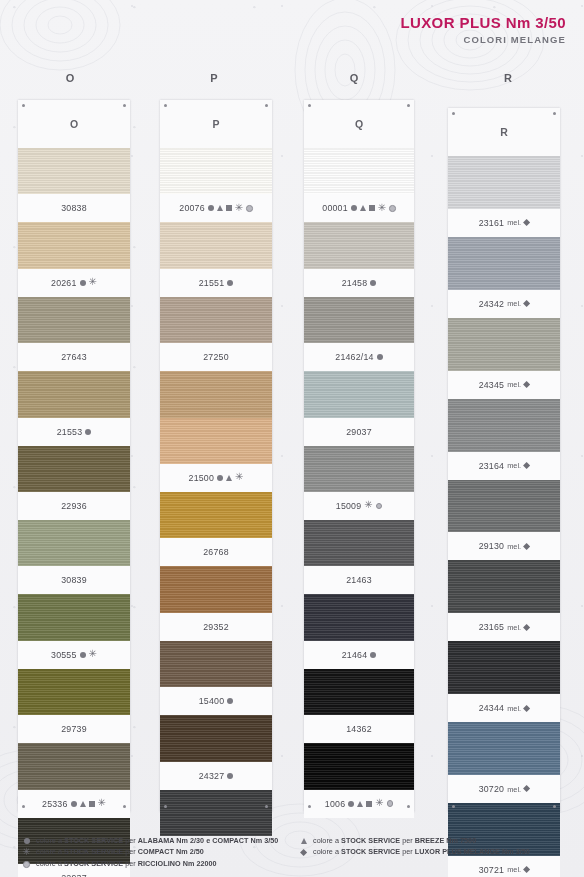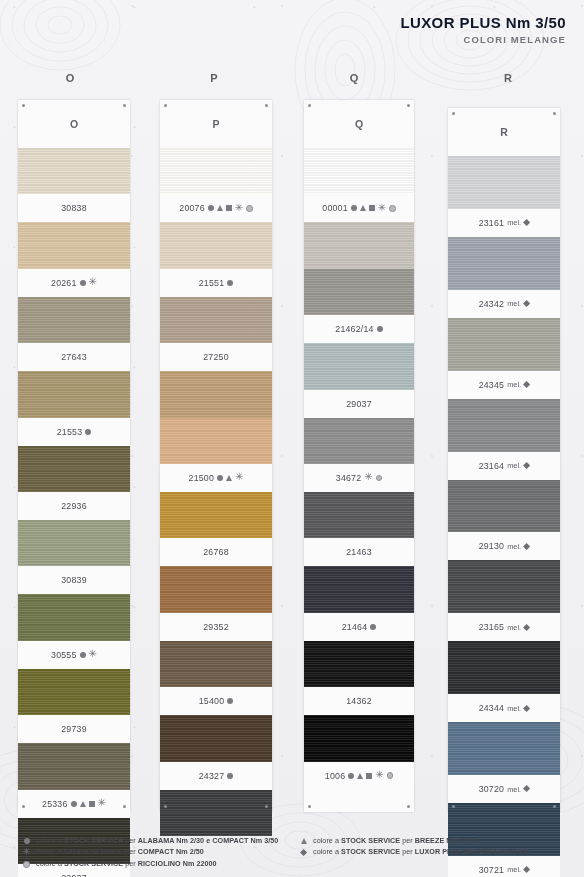--- a/index.html
+++ b/index.html
@@ -24,21 +24,21 @@
   #bg-swirls { position:absolute; inset:0; opacity:.55; }
 
   #sheet { position:absolute; inset:0; }
 
   
   #header {
     position:absolute; right:18px; top:14px;
     text-align:right;
   }
   #header .title {
-    font-size:15px; font-weight:bold; color:#0f172a;
+    font-size:15px; font-weight:bold; color:#be185d;
     letter-spacing:.4px;
   }
   #header .subtitle {
     font-size:9.5px; font-weight:bold; color:#74747c;
     letter-spacing:1.1px; margin-top:3px;
   }
 
   
   .col-letter {
     position:absolute; top:72px;
@@ -339,38 +339,42 @@
             <span class="code">00001</span>
             <span class="sym dot"></span>
             <span class="sym tri"></span>
             <span class="sym sq"></span>
             <span class="sym star">✳</span>
             <span class="sym ring"></span>
           </div>
         </div>
         <div class="swatch-block">
           <div class="swatch-color" style="height: 46.4px; background: repeating-linear-gradient(0deg, rgba(255, 255, 255, 0.1) 0px, rgba(255, 255, 255, 0.1) 1px, rgba(0, 0, 0, 0.055) 1px, rgba(0, 0, 0, 0.055) 2.4px) rgb(201, 197, 189);"></div>
+          <div class="swatch-label">
+            <span class="code">21458</span>
+            <span class="sym dot"></span>
+          </div>
         </div>
         <div class="swatch-block">
           <div class="swatch-color" style="height: 46.4px; background: repeating-linear-gradient(0deg, rgba(255, 255, 255, 0.1) 0px, rgba(255, 255, 255, 0.1) 1px, rgba(0, 0, 0, 0.055) 1px, rgba(0, 0, 0, 0.055) 2.4px) rgb(155, 152, 146);"></div>
           <div class="swatch-label">
             <span class="code">21462/14</span>
             <span class="sym dot"></span>
           </div>
         </div>
         <div class="swatch-block">
           <div class="swatch-color" style="height: 46.4px; background: repeating-linear-gradient(0deg, rgba(255, 255, 255, 0.1) 0px, rgba(255, 255, 255, 0.1) 1px, rgba(0, 0, 0, 0.055) 1px, rgba(0, 0, 0, 0.055) 2.4px) rgb(176, 189, 190);"></div>
           <div class="swatch-label">
             <span class="code">29037</span>
           </div>
         </div>
         <div class="swatch-block">
           <div class="swatch-color" style="height: 46.4px; background: repeating-linear-gradient(0deg, rgba(255, 255, 255, 0.1) 0px, rgba(255, 255, 255, 0.1) 1px, rgba(0, 0, 0, 0.055) 1px, rgba(0, 0, 0, 0.055) 2.4px) rgb(142, 143, 142);"></div>
           <div class="swatch-label">
-            <span class="code">34672</span>
+            <span class="code">15009</span>
             <span class="sym star">✳</span>
             <span class="sym ring"></span>
           </div>
         </div>
         <div class="swatch-block">
           <div class="swatch-color" style="height: 46.4px; background: repeating-linear-gradient(0deg, rgba(255, 255, 255, 0.1) 0px, rgba(255, 255, 255, 0.1) 1px, rgba(0, 0, 0, 0.055) 1px, rgba(0, 0, 0, 0.055) 2.4px) rgb(88, 88, 90);"></div>
           <div class="swatch-label">
             <span class="code">21463</span>
           </div>
         </div>

